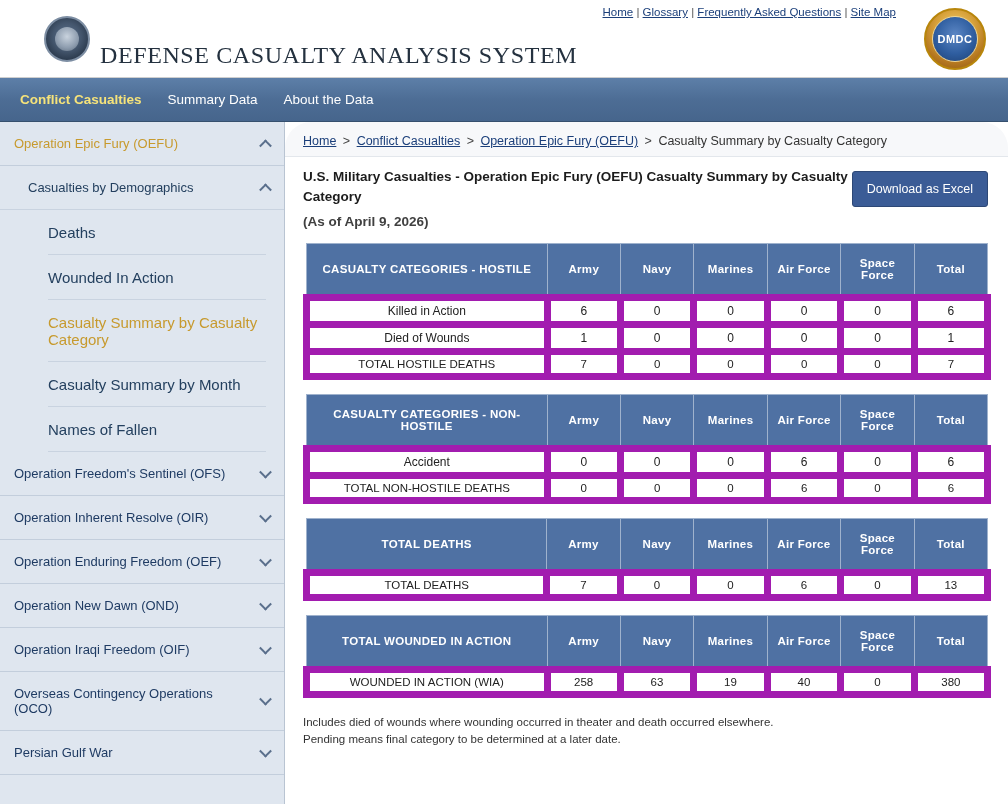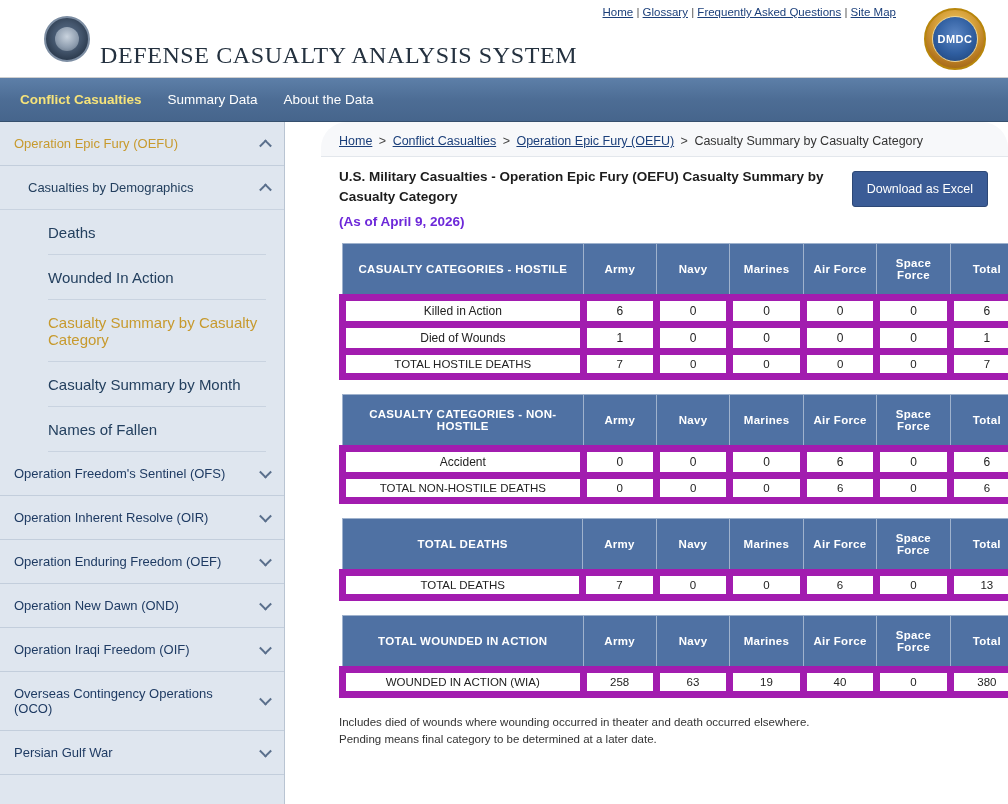--- a/index.html
+++ b/index.html
@@ -65,21 +65,21 @@
     padding-left: 18px;
     border-bottom: 1px solid #36506e;
   }
   .navbar .nav-item {
     color: #ffffff; font-size: 13.5px; margin-right: 22px; padding: 4px 2px;
     cursor: pointer;
   }
   .navbar .nav-item.active { color: #f6e37a; font-weight: bold; }
 
   
-  .body-wrap { display: flex; height: 682px; gap: 36px; }
+  .body-wrap { display: flex; height: 682px; }
 
   
   .sidebar {
     width: 285px;
     background: #dfe6ef;
     border-right: 1px solid #b9c4d2;
     overflow: hidden;
     position: relative;
   }
   .sb-section {
@@ -138,21 +138,21 @@
   }
   .breadcrumb a { color: #1b3f7a; text-decoration: underline; }
   .crumb-sep { color: #444; margin: 0 3px; }
 
   .title-row { display: flex; align-items: flex-start; padding: 10px 18px 0 18px; }
   .titles { flex: 1; }
   .page-title {
     font-size: 13.5px; font-weight: bold; color: #1c1c1c; line-height: 1.5;
     max-width: 560px;
   }
-  .page-subtitle { font-size: 13.5px; font-weight: bold; color: #6d28d9; margin-top: 6px; }
+  .page-subtitle { font-size: 13.5px; font-weight: bold; color: #404040; margin-top: 6px; }
   .excel-btn {
     background: #3b5c96; color: #ffffff;
     border: 1px solid #2d4876;
     border-radius: 3px;
     font-size: 12.5px;
     padding: 10px 14px;
     cursor: pointer;
     margin-top: 4px; margin-right: 2px;
     white-space: nowrap;
   }

